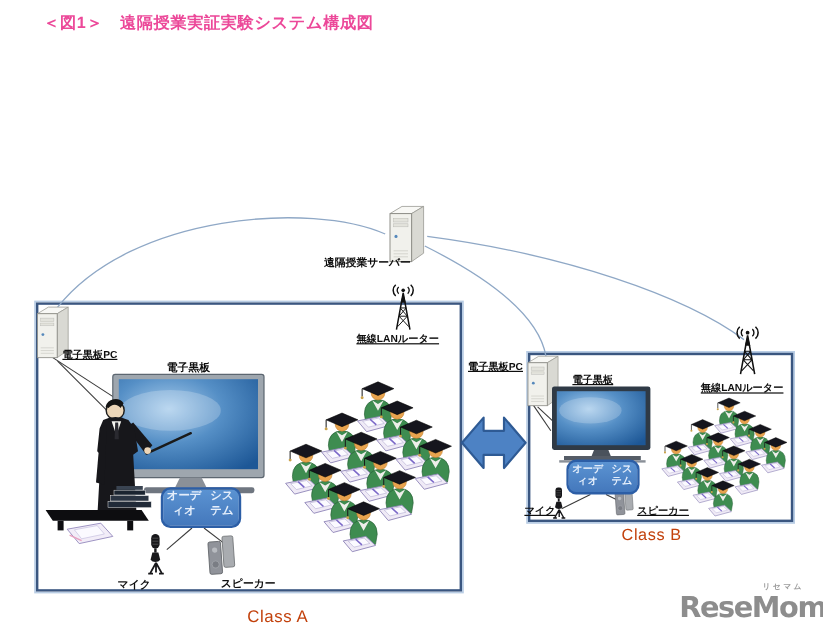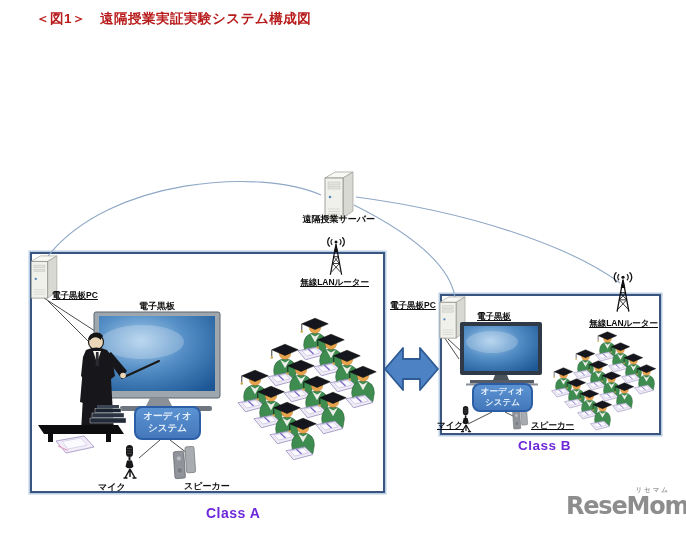--- a/index.html
+++ b/index.html
@@ -1,37 +1,37 @@
 <!DOCTYPE html>
 <html><head>
 <meta charset="utf-8">
 <style>
   * { margin:0; padding:0; box-sizing:border-box; }
   html,body { background:#ffffff; }
   body { font-family:"Liberation Sans","DejaVu Sans",sans-serif; }
   .page { position:relative; width:686px; height:534px; background:#ffffff; overflow:hidden; }
 
-  .title { position:absolute; left:36px; top:10px; font-size:13.5px; font-weight:bold; color:#b91c1c; letter-spacing:.5px; }
+  .title { position:absolute; left:36px; top:10px; font-size:13.5px; font-weight:bold; color:#ec4899; letter-spacing:.5px; }
   .desc  { position:absolute; left:36px; top:54px; width:622px; font-size:15px; line-height:1.85; color:#1c1c1c; }
 
   .class-box { position:absolute; border:2.5px solid #3a5680; box-shadow:0 0 0 1.5px #b9cde4; background:transparent; }
   .box-a { left:30px;  top:252px; width:355px; height:241px; }
   .box-b { left:440px; top:294px; width:221px; height:141px; border-width:2px; }
 
   svg.art { position:absolute; left:0; top:0; width:686px; height:534px; }
 
   .lbl { position:absolute; font-size:9px; font-weight:bold; color:#0e0e0e; white-space:nowrap; letter-spacing:0; }
   .lbl.sm { font-size:8.5px;text-decoration:underline; }
-  .lbl.ctr { text-align:right; }
-
-  .class-name { position:absolute; font-size:14px; font-weight:bold; color:#6d28d9; letter-spacing:.5px; }
+  .lbl.ctr { text-align:left; }
+
+  .class-name { position:absolute; font-size:14px; font-weight:normal; color:#c2410c; letter-spacing:.5px; }
 
   .audio-box { position:absolute; background:linear-gradient(180deg,#5b93d2 0%,#4478bc 100%);
                border:2px solid #2c5ea6; border-radius:8px; color:#e4eefb; text-align:center;
-               font-weight:bold; display:flex; flex-direction:column; justify-content:center;font-family:Liberation Mono, monospace; }
+               font-weight:bold; display:flex; justify-content:center; }
   .audio-a { left:134px; top:406px; width:67px; height:34px; font-size:9.5px; line-height:1.25; }
   .audio-b { left:472px; top:383px; width:61px; height:29px; font-size:8.5px; line-height:1.2; }
 
   .logo { position:absolute; left:566px; top:487px; width:116px; }
   .logo-ruby { display:block; text-align:right; padding-right:12px; font-size:6.5px; font-weight:bold;
                color:#9c9c9c; letter-spacing:2px; line-height:1; }
   .logo-text { display:block; text-align:right; font-family:"DejaVu Sans",sans-serif; font-size:24px;
                font-weight:800; color:#8d8d8d; letter-spacing:-1.2px; line-height:1; }
 </style>
 </head>

